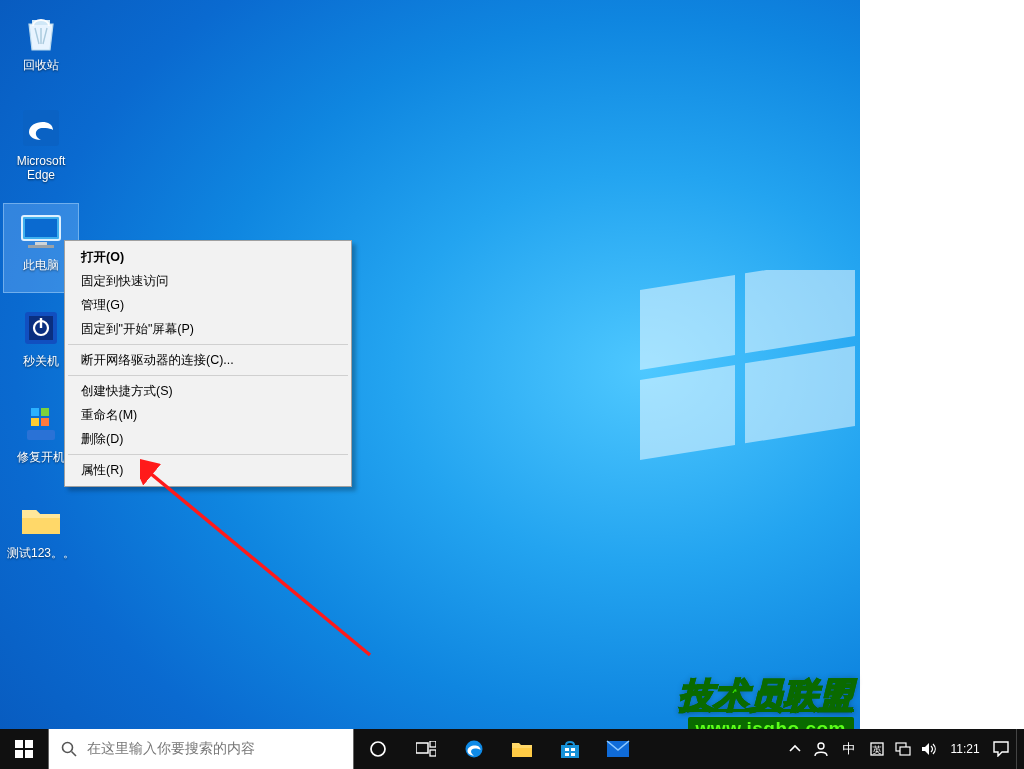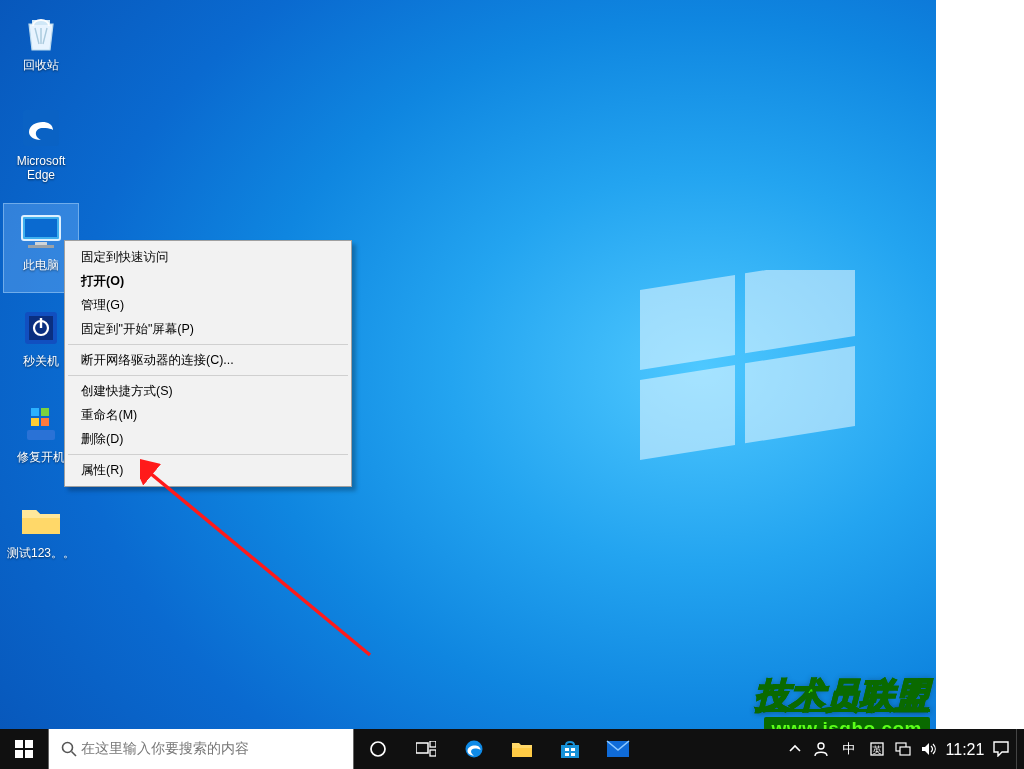--- a/index.html
+++ b/index.html
@@ -1,19 +1,19 @@
 <!DOCTYPE html>
 <html><head>
 <meta charset="utf-8">
 <style>
   * { margin: 0; padding: 0; box-sizing: border-box; user-select: none; }
   html, body { width: 1024px; height: 769px; overflow: hidden; font-family: "Microsoft YaHei", "Segoe UI", Arial, sans-serif; }
   .desktop {
     position: relative;
-    width: 936px; height: 769px;
+    width: 860px; height: 769px;
     background: radial-gradient(ellipse 900px 700px at 75% 48%, #4ec8ff 0%, #23a4f0 28%, #0f86e0 50%, #0a6ad0 70%, #0753b6 100%);
     padding-left: 40px;
   }
   
   .desktop-icons { position: absolute; top: 4px; left: 4px; width: 76px; }
   .dicon {
     width: 74px; height: 88px;
     display: flex; flex-direction: column; align-items: center;
     padding-top: 4px; margin-bottom: 8px;
     color: #fff; font-size: 12px; text-align: center;
@@ -48,28 +48,28 @@
     position: absolute; left: 0; bottom: 0; width: 1024px; height: 40px;
     background: #101010;
     display: flex; align-items: stretch;
     color: #fff;
   }
   .tb-btn { width: 48px; display:flex; align-items:center; justify-content:center; }
   .start-btn svg { width: 18px; height: 18px; }
   .searchbox {
     width: 306px; background: #fff; display:flex; align-items:center;
     color: #777; font-size: 14px;
-    padding-left: 12px; gap: 4px;
+    padding-left: 12px; gap: 10px;
     border: 1px solid #666; border-top: none; border-bottom: none;
   }
   .searchbox .ph { flex: 1; }
   .tb-flex { flex: 1; }
   .tray { display:flex; align-items:center; gap: 4px; padding-right: 2px; }
   .tray .t { width: 22px; height: 40px; display:flex; align-items:center; justify-content:center; font-size: 13px; }
-  .tray .clock { width: 42px; font-size: 16px; text-align:right; line-height:13px; }
+  .tray .clock { width: 42px; font-size: 12px; text-align:right; line-height:13px; }
   .show-desktop { width: 6px; height: 40px; border-left: 1px solid #444; }
   
   .watermark1 {
     position: absolute; right: 6px; bottom: 50px;
     font-size: 34px; font-weight: 900; font-style: italic;
     color: #38e000;
     -webkit-text-stroke: 2px #0a6a00;
     letter-spacing: 1px;
     text-shadow: 0 0 6px rgba(0,0,0,.4);
     text-decoration: underline;
@@ -167,22 +167,22 @@
           <path d="M4 10 L18 10 L22 14 L42 14 L42 34 L4 34 Z" fill="#ffd869"></path>
           <path d="M4 10 L18 10 L22 14 L42 14 L42 18 L4 18 Z" fill="#ffe79a"></path>
         </svg>
       </div>
       <div class="label">测试123。。</div>
     </div>
 
   </div>
 
   <div class="ctxmenu">
+    <div class="ctxitem bold">打开(O)</div>
     <div class="ctxitem">固定到快速访问</div>
-    <div class="ctxitem bold">打开(O)</div>
     <div class="ctxitem">管理(G)</div>
     <div class="ctxitem">固定到"开始"屏幕(P)</div>
     <div class="ctxsep"></div>
     <div class="ctxitem">断开网络驱动器的连接(C)...</div>
     <div class="ctxsep"></div>
     <div class="ctxitem">创建快捷方式(S)</div>
     <div class="ctxitem">重命名(M)</div>
     <div class="ctxitem">删除(D)</div>
     <div class="ctxsep"></div>
     <div class="ctxitem">属性(R)</div>

